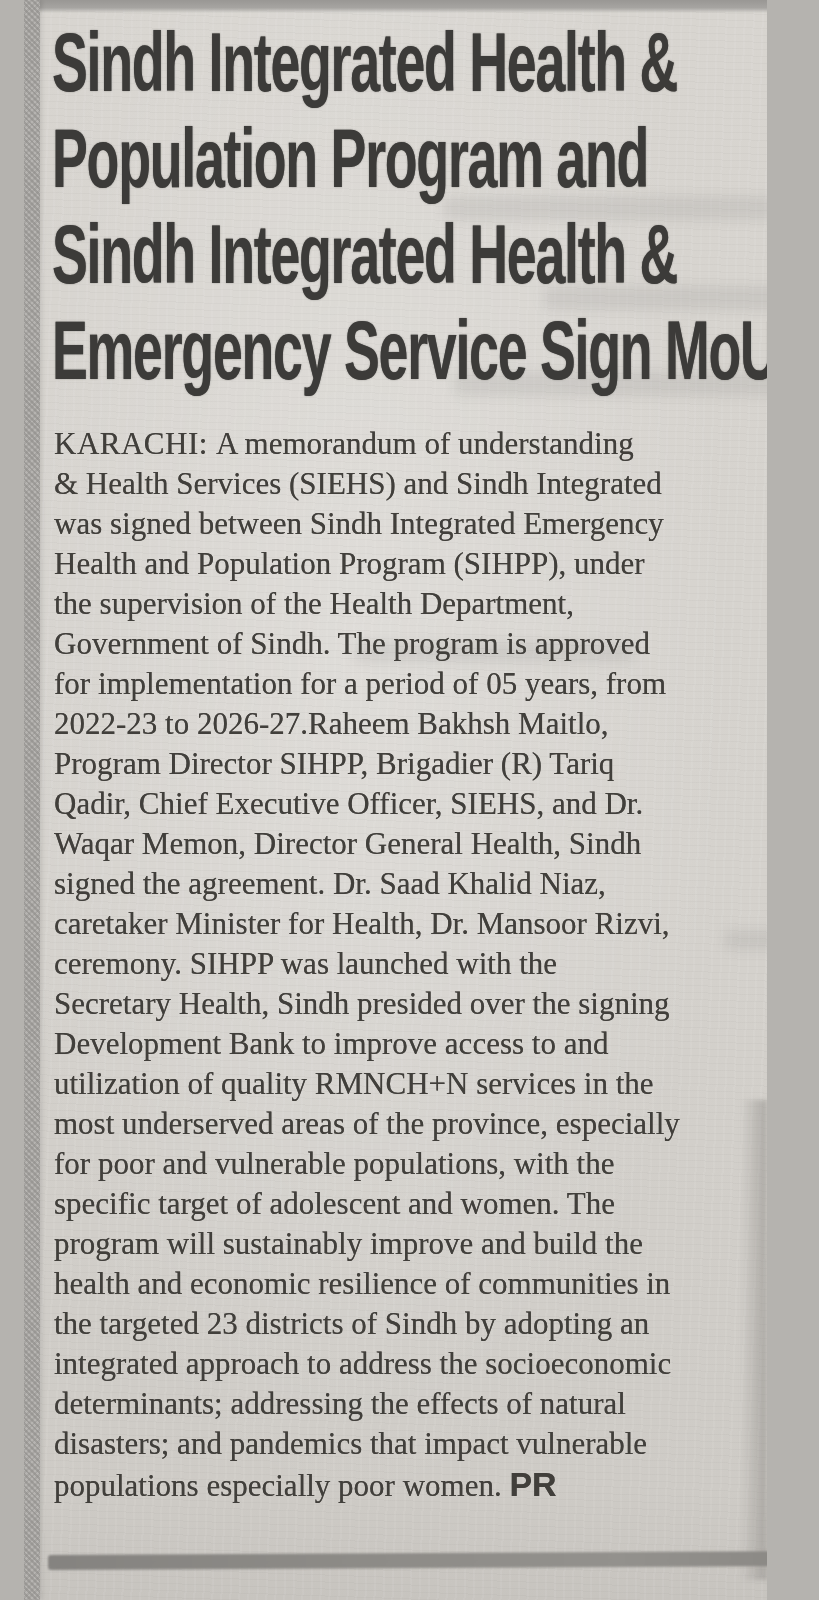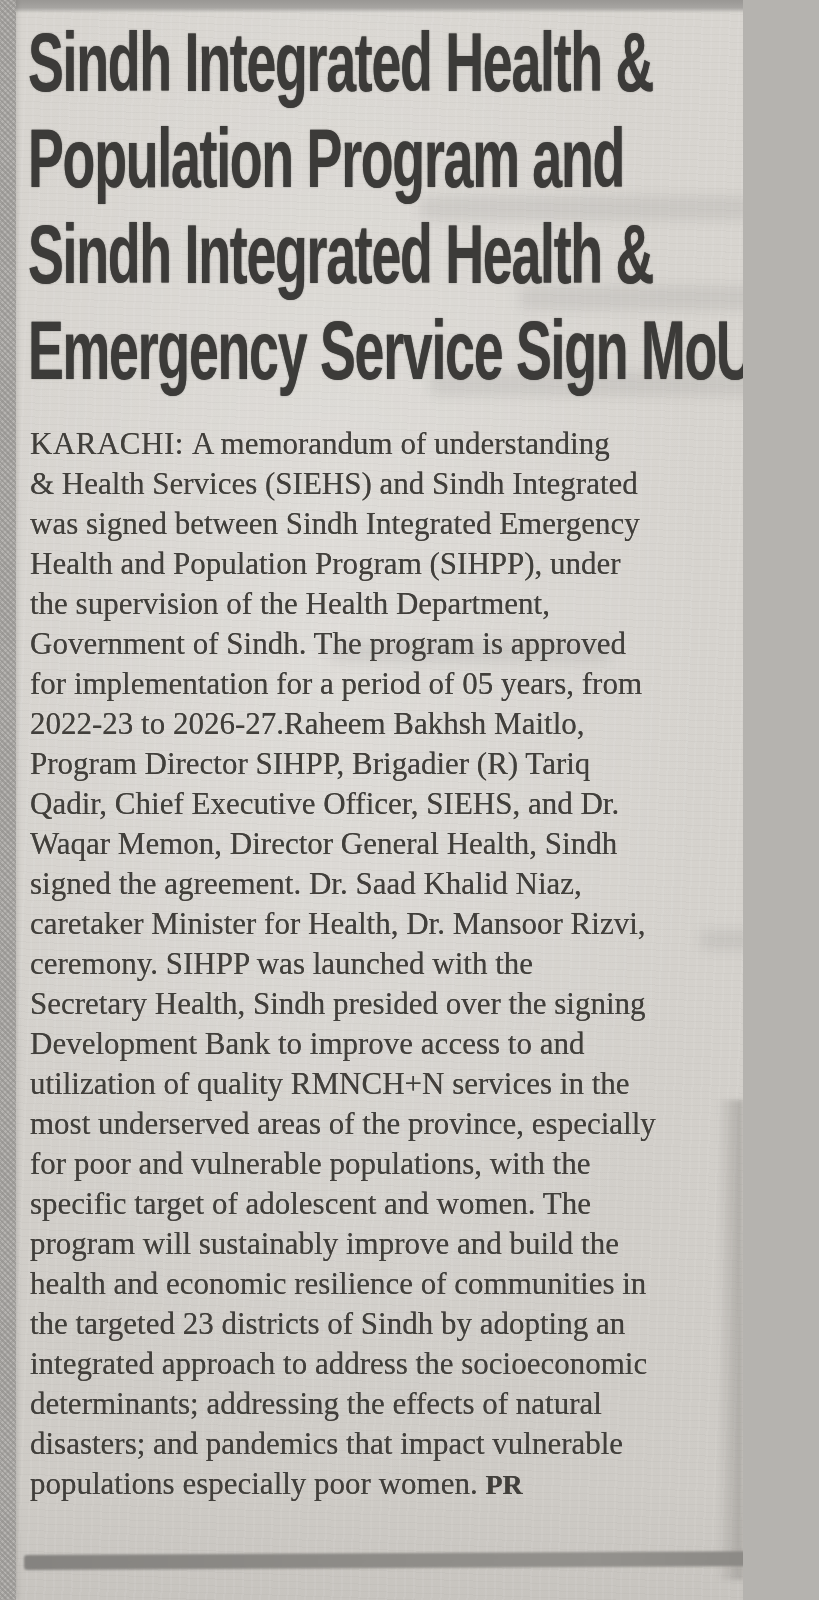--- a/index.html
+++ b/index.html
@@ -13,20 +13,21 @@
   html, body { background: #b5b3af; }
   .page {
     position: relative;
     width: 743px;
     height: 1600px;
     overflow: hidden;
     background:
       radial-gradient(ellipse at 45% 40%, rgba(255,255,255,0.22), rgba(255,255,255,0) 65%),
       linear-gradient(to bottom, #d8d5d0 0%, var(--paper) 55%, #cecbc6 93%, #c7c4bf 100%);
     font-family: "Liberation Serif", serif;
+    margin-left: 24px;
   }
   
   .grain {
     position: absolute; inset: 0;
     background-image:
       repeating-linear-gradient(2deg, rgba(120,118,114,0.05) 0 1px, rgba(0,0,0,0) 1px 7px),
       repeating-linear-gradient(92deg, rgba(255,255,255,0.06) 0 2px, rgba(0,0,0,0) 2px 9px);
     pointer-events: none;
   }
   .scan-top-edge {
@@ -65,23 +66,23 @@
   .article-body {
     position: absolute; top: 424px; left: 30px; width: 786px;
     color: var(--body-ink);
     font-size: 31px;
     line-height: 40px;
     text-shadow: 0 0 0.6px rgba(65,63,59,0.8);
   }
   .body-line { white-space: nowrap; }
   .dateline { font-weight: 400; letter-spacing: 0.5px; }
   .credit {
-    font-family: Liberation Serif, serif;
+    font-family: Liberation Sans, sans-serif;
     font-weight: 700;
-    font-size: 28px;
+    font-size: 34px;
     letter-spacing: 0;
   }
   .bottom-rule {
     position: absolute; top: 1553px; left: 24px; width: 762px; height: 15px;
     background: linear-gradient(to right, #858380, var(--bottom-rule) 40%, #93918d 75%, #8a8884);
     background-color: var(--bottom-rule);
     border-radius: 3px;
     transform: rotate(-0.3deg);
     filter: blur(1px);
   }

